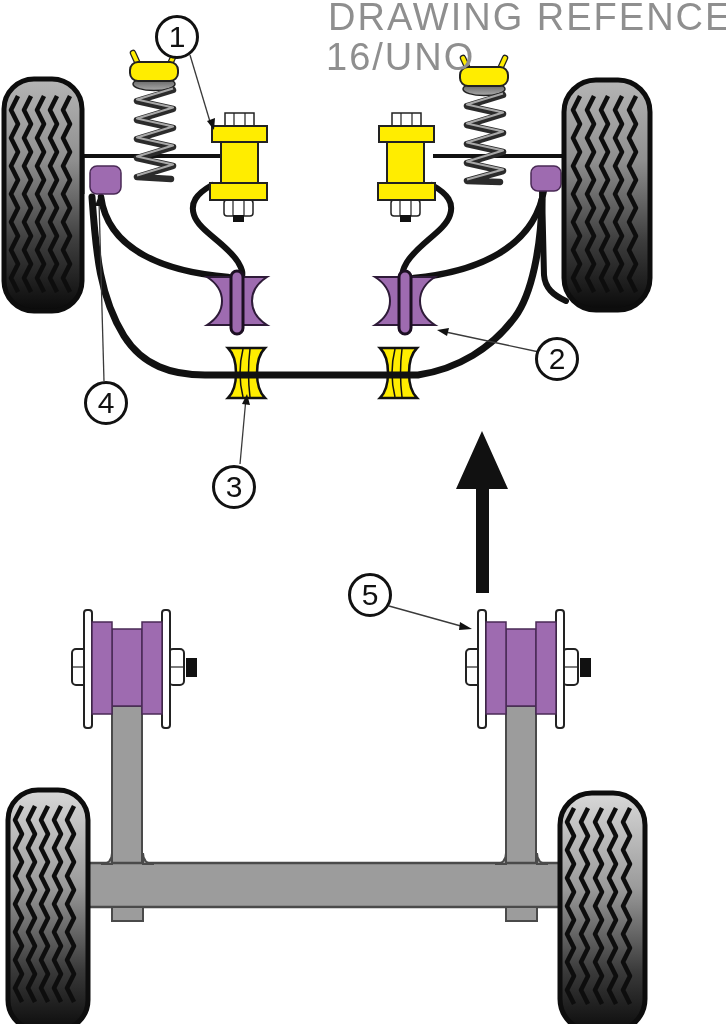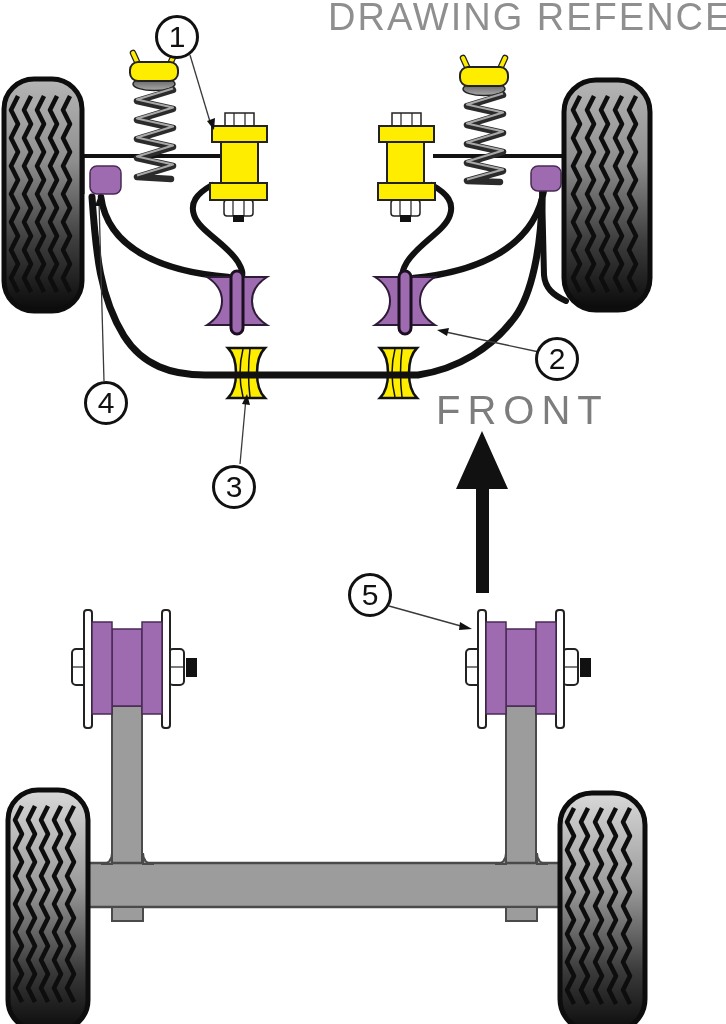--- a/index.html
+++ b/index.html
@@ -198,21 +198,21 @@
     <path d="M240 464 L246 398" stroke="#3a3a3a" stroke-width="1.3"></path>
     <polygon points="247,394 250,405 242,404" fill="#111"></polygon>
     <path d="M104 381 L99 201" stroke="#3a3a3a" stroke-width="1.3"></path>
     <polygon points="99,195 103,206 95,206" fill="#111"></polygon>
     <path d="M389 606 L468 628" stroke="#3a3a3a" stroke-width="1.3"></path>
     <polygon points="472,629 460,622 459,630" fill="#111"></polygon>
   </g>
 </svg>
 
 <div id="title1" class="title-line">DRAWING REFENCE</div>
-<div id="front-label">FRONT</div>
+<div id="title2" class="title-line">16/UNO</div>
 
 <div id="callout-1" class="callout">
   <span>1</span>
 </div>
 <div id="callout-2" class="callout">
   <span>2</span>
 </div>
 <div id="callout-3" class="callout">
   <span>3</span>
 </div>

